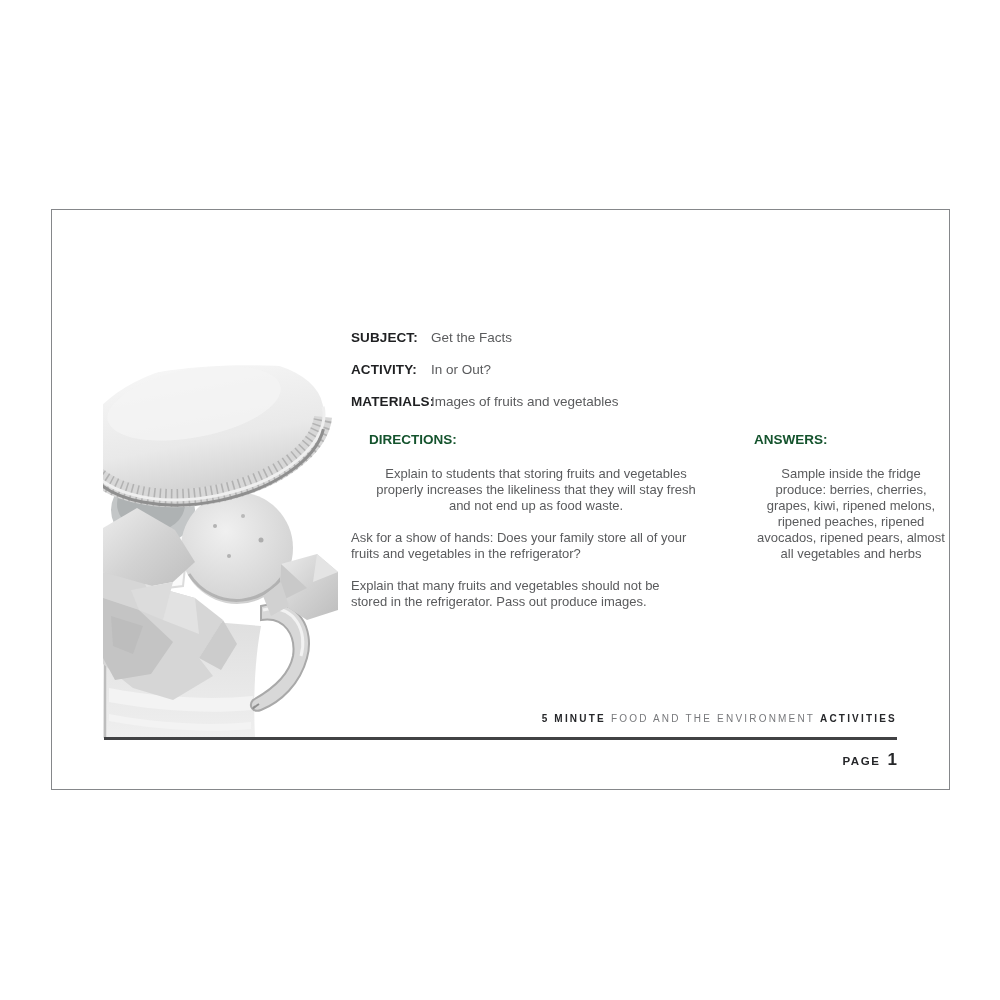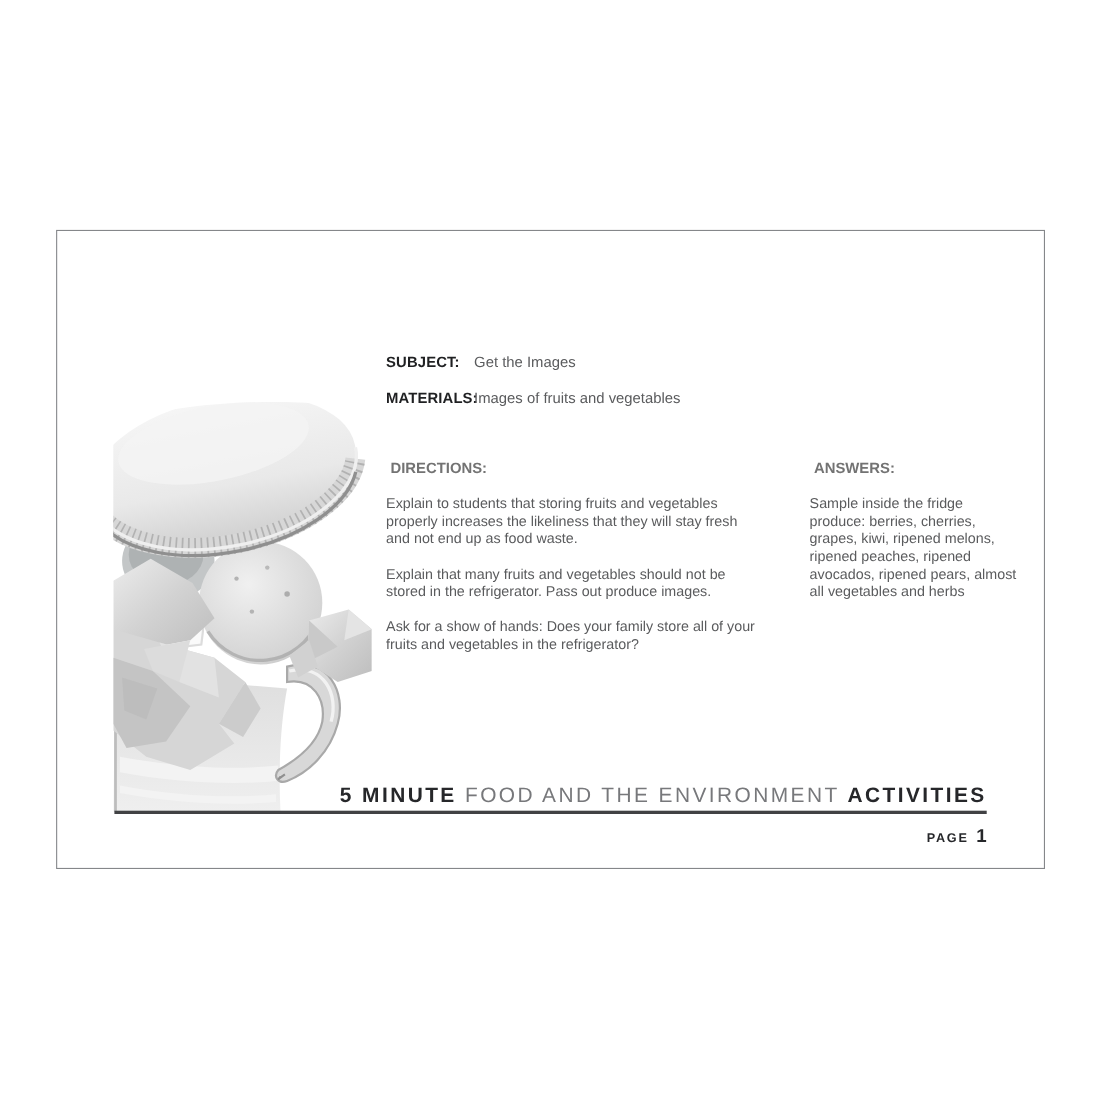--- a/index.html
+++ b/index.html
@@ -34,43 +34,43 @@
     height: 380px;
   }
   
   .fields {
     position: absolute;
     left: 299px;
     top: 103px;
   }
   .field-row {
     display: flex;
-    align-items: center;
+    align-items: flex-end;
     height: 32px;
   }
   .field-label {
     width: 80px;
     font-size: 13.5px;
     font-weight: bold;
     color: #1f2022;
     letter-spacing: 0.1px;
     white-space: nowrap;
   }
   .field-value {
     font-size: 13.5px;
     color: #5a5b5d;
     white-space: nowrap;
   }
   
   .col-heading {
     font-size: 13.5px;
     font-weight: bold;
-    color: #737373;
+    color: #14532d;
     line-height: 16px;
-    margin: 4px;
+    margin: 18px;
   }
   .directions {
     position: absolute;
     left: 299px;
     top: 204px;
     width: 370px;
   }
   .answers {
     position: absolute;
     left: 684px;
@@ -79,27 +79,28 @@
   }
   .body-par {
     font-size: 13px;
     color: #5a5b5d;
     line-height: 16px;
     margin: 16px 0 0 0;
     white-space: pre-line;
   }
   .body-par.first {
     margin-top: 16px;
+    text-align: center;
   }
   
   .footer-series {
     position: absolute;
     right: 52px;
     top: 503px;
-    font-size: 19px;
+    font-size: 10px;
     letter-spacing: 2.2px;
     white-space: nowrap;
     color: #77787b;
   }
   .footer-series .bold {
     font-weight: bold;
     color: #26272a;
   }
   .footer-rule {
     position: absolute;
@@ -216,37 +217,41 @@
         <path d="M-18,96 A122,66 0 0 0 218,94" fill="none" stroke="#8f8f8f" stroke-width="3"></path>
         <ellipse cx="96" cy="44" rx="88" ry="34" fill="#f4f4f4" opacity="0.8"></ellipse>
       </g>
 
       <path d="M0,0 L235,0 L235,14 C160,2 60,6 0,28 Z" fill="#ffffff"></path>
     </svg>
 
     <div class="fields">
       <div class="field-row">
         <span class="field-label">SUBJECT:</span>
-        <span class="field-value">Get the Images</span>
+        <span class="field-value">Get the Facts</span>
+      </div>
+      <div class="field-row">
+        <span class="field-label">ACTIVITY:</span>
+        <span class="field-value">In or Out?</span>
       </div>
       <div class="field-row">
         <span class="field-label">MATERIALS:</span>
         <span class="field-value">Images of fruits and vegetables</span>
       </div>
     </div>
 
     <div class="directions">
       <h3 class="col-heading">DIRECTIONS:</h3>
       <p class="body-par first">Explain to students that storing fruits and vegetables
 properly increases the likeliness that they will stay fresh
 and not end up as food waste.</p>
+      <p class="body-par">Ask for a show of hands: Does your family store all of your
+fruits and vegetables in the refrigerator?</p>
       <p class="body-par">Explain that many fruits and vegetables should not be
 stored in the refrigerator. Pass out produce images.</p>
-      <p class="body-par">Ask for a show of hands: Does your family store all of your
-fruits and vegetables in the refrigerator?</p>
     </div>
 
     <div class="answers">
       <h3 class="col-heading">ANSWERS:</h3>
       <p class="body-par first">Sample inside the fridge
 produce: berries, cherries,
 grapes, kiwi, ripened melons,
 ripened peaches, ripened
 avocados, ripened pears, almost
 all vegetables and herbs</p>

